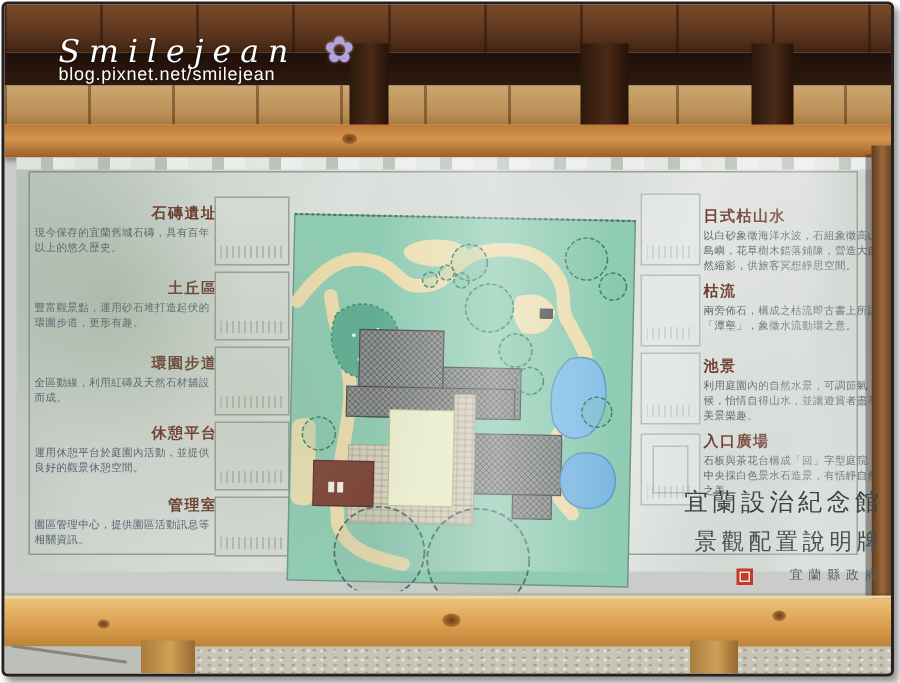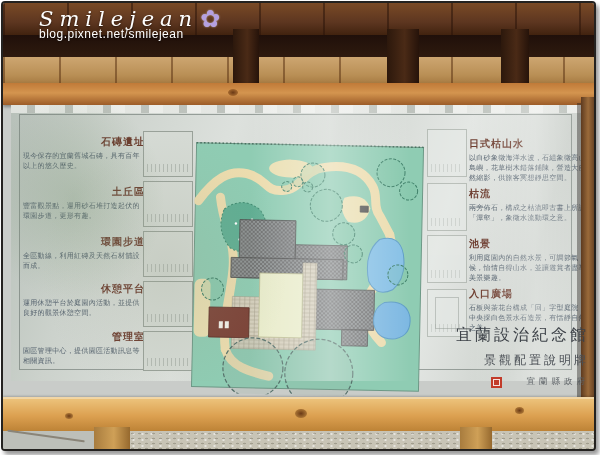--- a/index.html
+++ b/index.html
@@ -38,21 +38,21 @@
   .beam{
     position:absolute;left:0;top:80px;right:0;height:22px;
     background:linear-gradient(#c07a38,#d4954f 45%,#9c5c28);
     box-shadow:0 2px 3px rgba(0,0,0,.35);
   }
   .beam::after{content:'';position:absolute;left:38%;top:6px;width:10px;height:7px;border-radius:50%;
     background:radial-gradient(#6b3a16,#a5692f 70%,transparent 75%);}
 
   
   .watermark{position:absolute;left:36px;top:4px;color:#fff;z-index:40;}
-  .wm-row{display:flex;align-items:center;gap:2px;}
+  .wm-row{display:flex;align-items:center;gap:18px;margin-top:15px;}
   .wm-title{
     font-family:"DejaVu Serif", serif;font-style:italic;font-size:21px;letter-spacing:6px;
     text-shadow:0 1px 2px rgba(0,0,0,.55);
   }
   .wm-flower{font-size:24px;color:#b5a0e0;text-shadow:0 0 2px rgba(255,255,255,.6);line-height:1;}
   .wm-url{font-size:12px;letter-spacing:.5px;margin-top:-4px;text-shadow:0 1px 2px rgba(0,0,0,.55);}
 
   
   .sign{
     position:absolute;left:8px;top:102px;width:570px;height:276px;
@@ -113,21 +113,21 @@
     font-size:10px;font-weight:bold;color:#6b3a2c;text-align:left;letter-spacing:1px;margin-bottom:2px;
   }
   .rb1{top:32px;} .rb2{top:82px;} .rb3{top:132px;} .rb4{top:182px;}
 
   .title-block{position:absolute;left:442px;width:136px;top:220px;text-align:right;z-index:6;}
   .main-title{
     font-family:"DejaVu Serif", serif;font-size:16px;color:#3c4147;letter-spacing:3px;
     white-space:nowrap;
   }
   .sub-title{
-    font-family:Liberation Serif, serif;font-size:12px;color:#4a4f55;letter-spacing:3px;margin-top:6px;
+    font-family:Liberation Serif, serif;font-size:15px;color:#4a4f55;letter-spacing:3px;margin-top:6px;
     white-space:nowrap;
   }
   .agency-row{margin-top:7px;display:flex;justify-content:flex-end;align-items:center;gap:4px;}
   .seal{
     width:11px;height:11px;background:#c23b2a;display:inline-block;position:relative;flex:0 0 auto;
   }
   .seal::after{content:'';position:absolute;inset:2px;border:1px solid rgba(255,255,255,.85);}
   .agency{font-family:"DejaVu Serif", serif;font-size:8.5px;color:#5a5f64;letter-spacing:4px;white-space:nowrap;margin-left:21px;}
 
   

